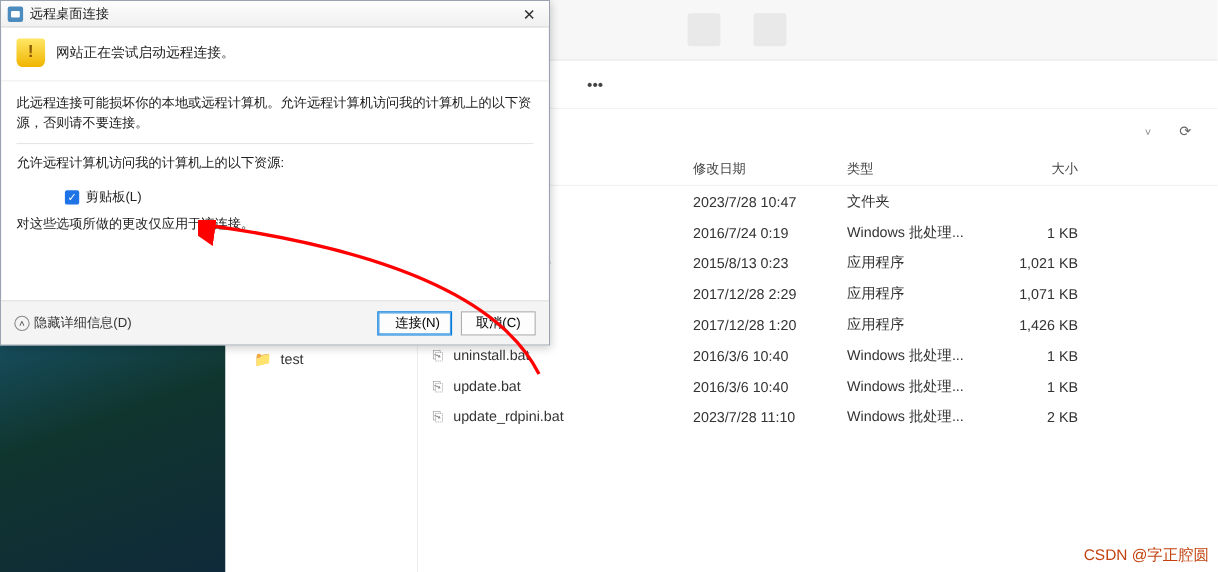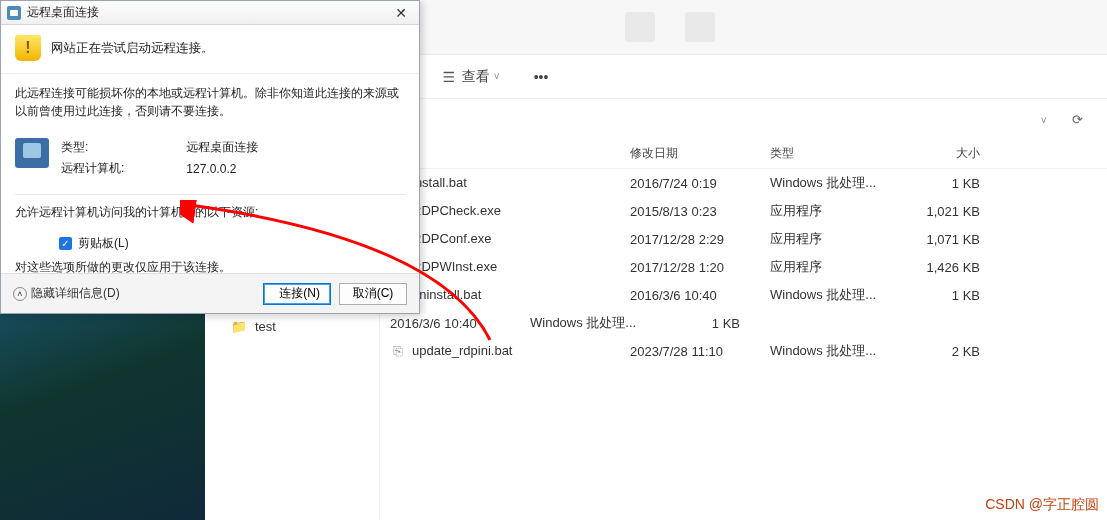--- a/index.html
+++ b/index.html
@@ -47,21 +47,21 @@
 .col-type { flex:0 0 130px; }
 .col-size { flex:0 0 80px; text-align:right; }
 .exp-row { display:flex; padding:5px 10px; font-size:13px; color:#333; align-items:center; }
 .exp-row .fic { width:16px; height:16px; margin-right:6px; display:inline-flex; align-items:center; justify-content:center; font-size:12px; }
 .fic-folder { color:#f1c40f; }
 .fic-bat { color:#888; }
 .fic-exe { color:#4a8; }
 
 
 .dialog {
-  position:absolute; left:0; top:0; width:420px; height:314px; background:#fff;
+  position:absolute; left:0; top:0; width:500px; height:314px; background:#fff;
   border:1px solid #9aa3af; box-shadow:2px 2px 8px rgba(0,0,0,.2); z-index:10;
   font-size:12px; color:#222;
 }
 .dlg-title { height:24px; background:linear-gradient(#fdfdfd,#f0f0f0); border-bottom:1px solid #d4d4d4; display:flex; align-items:center; padding:0 4px 0 6px; }
 .dlg-title .tic { width:14px; height:14px; background:#4b8bbe; border-radius:2px; margin-right:6px; position:relative; }
 .dlg-title .tic::after{content:""; position:absolute; width:8px; height:6px; background:#fff; left:3px; top:4px; border-radius:1px;}
 .dlg-title .ttxt { flex:1; font-size:12px; }
 .dlg-title .close { width:28px; height:18px; display:flex; align-items:center; justify-content:center; font-size:14px; color:#333; }
 .dlg-warn { display:flex; align-items:center; gap:10px; padding:10px 14px 12px; border-bottom:1px solid #eee;}
 .dlg-warn .shield { width:26px; height:26px; background:linear-gradient(#ffe766,#f0b400); border-radius:3px 3px 6px 6px; display:flex; align-items:center; justify-content:center; color:#8a5a00; font-weight:bold; font-size:16px; }
@@ -194,20 +194,26 @@
       </div>
     <div class="exp-list">
       <div class="exp-head">
         <div class="col-name"></div>
         <div class="col-date">修改日期</div>
         <div class="col-type">类型</div>
         <div class="col-size">大小</div>
       </div>
       <div id="exprows">
           <div class="exp-row">
+            <div class="col-name"><span class="fic fic-folder">📁</span></div>
+            <div class="col-date">2023/7/28 10:47</div>
+            <div class="col-type">文件夹</div>
+            <div class="col-size"></div>
+          </div>
+          <div class="exp-row">
             <div class="col-name"><span class="fic fic-bat">⎘</span>install.bat</div>
             <div class="col-date">2016/7/24 0:19</div>
             <div class="col-type">Windows 批处理...</div>
             <div class="col-size">1 KB</div>
           </div>
           <div class="exp-row">
             <div class="col-name"><span class="fic fic-exe">▣</span>RDPCheck.exe</div>
             <div class="col-date">2015/8/13 0:23</div>
             <div class="col-type">应用程序</div>
             <div class="col-size">1,021 KB</div>
@@ -224,20 +230,21 @@
             <div class="col-type">应用程序</div>
             <div class="col-size">1,426 KB</div>
           </div>
           <div class="exp-row">
             <div class="col-name"><span class="fic fic-bat">⎘</span>uninstall.bat</div>
             <div class="col-date">2016/3/6 10:40</div>
             <div class="col-type">Windows 批处理...</div>
             <div class="col-size">1 KB</div>
           </div>
           <div class="exp-row">
+            <div class="col-name"><span class="fic fic-bat">⎘</span>update.bat</div>
             <div class="col-date">2016/3/6 10:40</div>
             <div class="col-type">Windows 批处理...</div>
             <div class="col-size">1 KB</div>
           </div>
           <div class="exp-row">
             <div class="col-name"><span class="fic fic-bat">⎘</span>update_rdpini.bat</div>
             <div class="col-date">2023/7/28 11:10</div>
             <div class="col-type">Windows 批处理...</div>
             <div class="col-size">2 KB</div>
           </div>
@@ -252,36 +259,21 @@
     <span class="ttxt">远程桌面连接</span>
     <span class="close">
         <span>✕</span>
       </span>
   </div>
   <div class="dlg-warn">
     <span class="shield">!</span>
     <span style="font-size:12.5px;">网站正在尝试启动远程连接。</span>
   </div>
   <div class="dlg-body">
-    <p>此远程连接可能损坏你的本地或远程计算机。除非你知道此连接的来源或以前曾使用过此连接，否则请不要连接。</p>
-    <div class="dlg-info">
-      <div class="pc"></div>
-      <table>
-        <tbody>
-            <tr>
-              <td>类型:</td>
-              <td style="padding-left:54px;">远程桌面连接</td>
-            </tr>
-        <tr>
-              <td>远程计算机:</td>
-              <td style="padding-left:54px;">127.0.0.2</td>
-            </tr>
-      </tbody>
-        </table>
-    </div>
+    <p>此远程连接可能损坏你的本地或远程计算机。允许远程计算机访问我的计算机上的以下资源，否则请不要连接。</p>
     <hr class="dlg-hr">
     <p class="dlg-res">允许远程计算机访问我的计算机上的以下资源:</p>
     <div class="dlg-chk">
       <span class="cbox">✓</span>
       <span>剪贴板(L)</span>
     </div>
     <p>对这些选项所做的更改仅应用于该连接。</p>
   </div>
   <div class="dlg-foot">
     <span class="detail">

